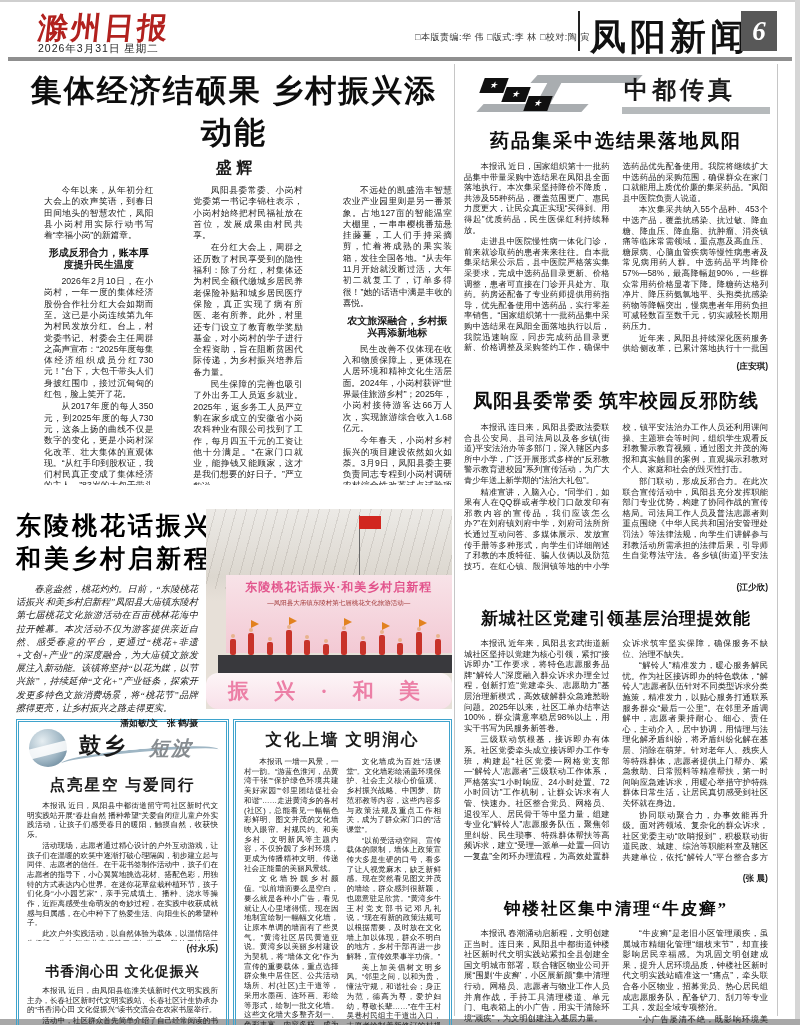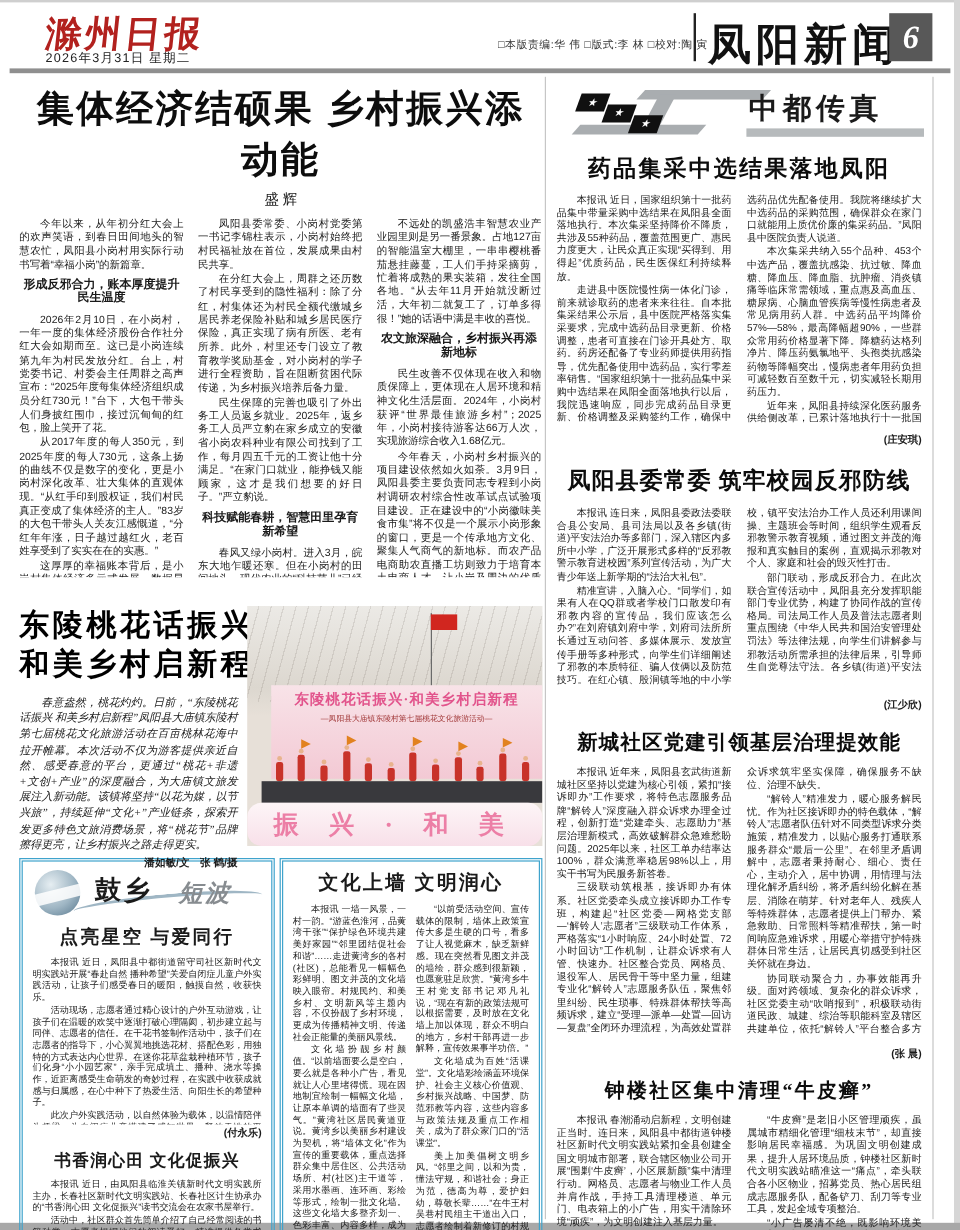--- a/index.html
+++ b/index.html
@@ -19,23 +19,23 @@
       font-size:36px;font-weight:900;letter-spacing:4px;color:#111;}
   .page-num{position:absolute;left:741px;top:11px;width:36px;height:40px;background:#585858;
       color:#fff;font-family:"Liberation Serif",serif;font-style:italic;font-size:27px;
       font-weight:bold;display:flex;align-items:center;justify-content:center;}
   .head-rule{position:absolute;left:8px;top:57px;width:784px;height:4px;background:#8f8f8f;}
 
   
   .left-col{position:absolute;left:16px;top:66px;width:436px;}
   .lead-head{font-size:31px;font-weight:900;text-align:center;letter-spacing:2px;margin:4px 0 2px;
       font-family:"Liberation Sans",sans-serif;color:#0d0d0d;}
-  .lead-author{text-align:center;font-size:12px;font-weight:normal;margin:4px 0 6px;}
+  .lead-author{text-align:center;font-size:16px;font-weight:bold;margin:4px 0 6px;}
   .cols3{display:flex;gap:12px;height:300px;overflow:hidden;}
-  .tcol{width:137px;overflow:hidden;font-size:8.7px;line-height:11.3px;text-align:justify;}
+  .tcol{width:137px;overflow:hidden;font-size:8.7px;line-height:11.3px;text-align:justify;margin-left:28px;}
   .para{text-indent:2em;margin:0 0 1px;}
   .subhead{font-weight:bold;font-size:10px;text-align:center;text-indent:0;margin:6px 0;}
   .byline-row{text-align:right;font-weight:bold;font-size:8.6px;margin-top:2px;}
 
   
   .mid{position:relative;height:202px;margin-top:24px;}
   .peach-title{font-family:"Liberation Serif",serif;font-size:25px;font-weight:900;
       letter-spacing:3px;line-height:33px;color:#000;}
   .peach-body{width:182px;margin-top:8px;font-family:"Liberation Serif",serif;font-style:italic;
       font-size:9.2px;line-height:13.2px;text-align:justify;text-indent:2em;}
@@ -207,22 +207,22 @@
             <div class="para">本报讯  近日，由凤阳县临淮关镇新时代文明实践所主办，长春社区新时代文明实践站、长春社区计生协承办的“书香润心田 文化促振兴”读书交流会在农家书屋举行。</div>
             <div class="para">活动中，社区群众首先简单介绍了自己经常阅读的书籍种类，志愿者根据他们的阅读爱好，精准提供各类书籍，引导大家在书海中寻觅所需，温馨安静的书屋为他们提供良好的阅读环境。在自由阅读环节结束后，大家围坐在一起畅所欲言，结合自身生活与工作实际，交流阅读内容、分享心得体会，这种面对面的文化交流，不仅拉近邻里间的距离，更让阅读从“个人独享”变成“群体共鸣”。</div>
           </div>
 
       </div>
       <div class="box box2">
         <div class="box-h1">文化上墙  文明润心</div>
         <div class="cw-cols">
             <div class="para">本报讯  一墙一风景，一村一韵。“游蓝色淮河，品黄湾干张”“保护绿色环境共建美好家园”“邻里团结促社会和谐”……走进黄湾乡的各村(社区)，总能看见一幅幅色彩鲜明、图文并茂的文化墙映入眼帘。村规民约、和美乡村、文明新风等主题内容，不仅扮靓了乡村环境，更成为传播精神文明、传递社会正能量的美丽风景线。</div>
             <div class="para">文化墙扮靓乡村颜值。“以前墙面要么是空白，要么就是各种小广告，看见就让人心里堵得慌。现在因地制宜绘制一幅幅文化墙，让原本单调的墙面有了些灵气。”黄湾社区居民黄道亚说。黄湾乡以美丽乡村建设为契机，将“墙体文化”作为宣传的重要载体，重点选择群众集中居住区、公共活动场所、村(社区)主干道等，采用水墨画、连环画、彩绘等形式，绘制一批文化墙。这些文化墙大多整齐划一、色彩丰富、内容多样，成为绿化美化家园的一道亮丽“风景线”。</div>
+            <div class="para">文化墙成为百姓“活课堂”。文化墙彩绘涵盖环境保护、社会主义核心价值观、乡村振兴战略、中国梦、防范邪教等内容，这些内容多与政策法规及重点工作相关，成为了群众家门口的“活课堂”。</div>
             <div class="para">“以前受活动空间、宣传载体的限制，墙体上政策宣传大多是生硬的口号，看多了让人视觉麻木，缺乏新鲜感。现在突然看见图文并茂的墙绘，群众感到很新颖，也愿意驻足欣赏。”黄湾乡牛王村党支部书记邓凡礼说，“现在有新的政策法规可以根据需要，及时放在文化墙上加以体现，群众不明白的地方，乡村干部再进一步解释，宣传效果事半功倍。”</div>
-            <div class="para">文化墙成为百姓“活课堂”。文化墙彩绘涵盖环境保护、社会主义核心价值观、乡村振兴战略、中国梦、防范邪教等内容，这些内容多与政策法规及重点工作相关，成为了群众家门口的“活课堂”。</div>
             <div class="para">美上加美倡树文明乡风。“邻里之间，以和为贵，懂法守规，和谐社会；身正为范，德高为尊，爱护妇幼，尊敬长辈……”在牛王村吴巷村民组主干道出入口，志愿者绘制着新修订的村规民约，共18句216个字，内容涵盖了邻里关系、社会治安、尊老爱幼、环境卫生等多个方面，不仅读起来朗朗上口，还贴近群众生活。村民们经常利用散步时间看看文化墙，这些内容能对群众起到潜移默化的作用。现在村民们大多能自觉遵守村规民约，陋习少了，文明礼仪多了，带来了满满的正能量。</div>
           </div>
 
       </div>
     </div>
   </div>
 
   <div class="right-col">
     <div class="zd-logo">
       <div class="zd-b1"></div>

